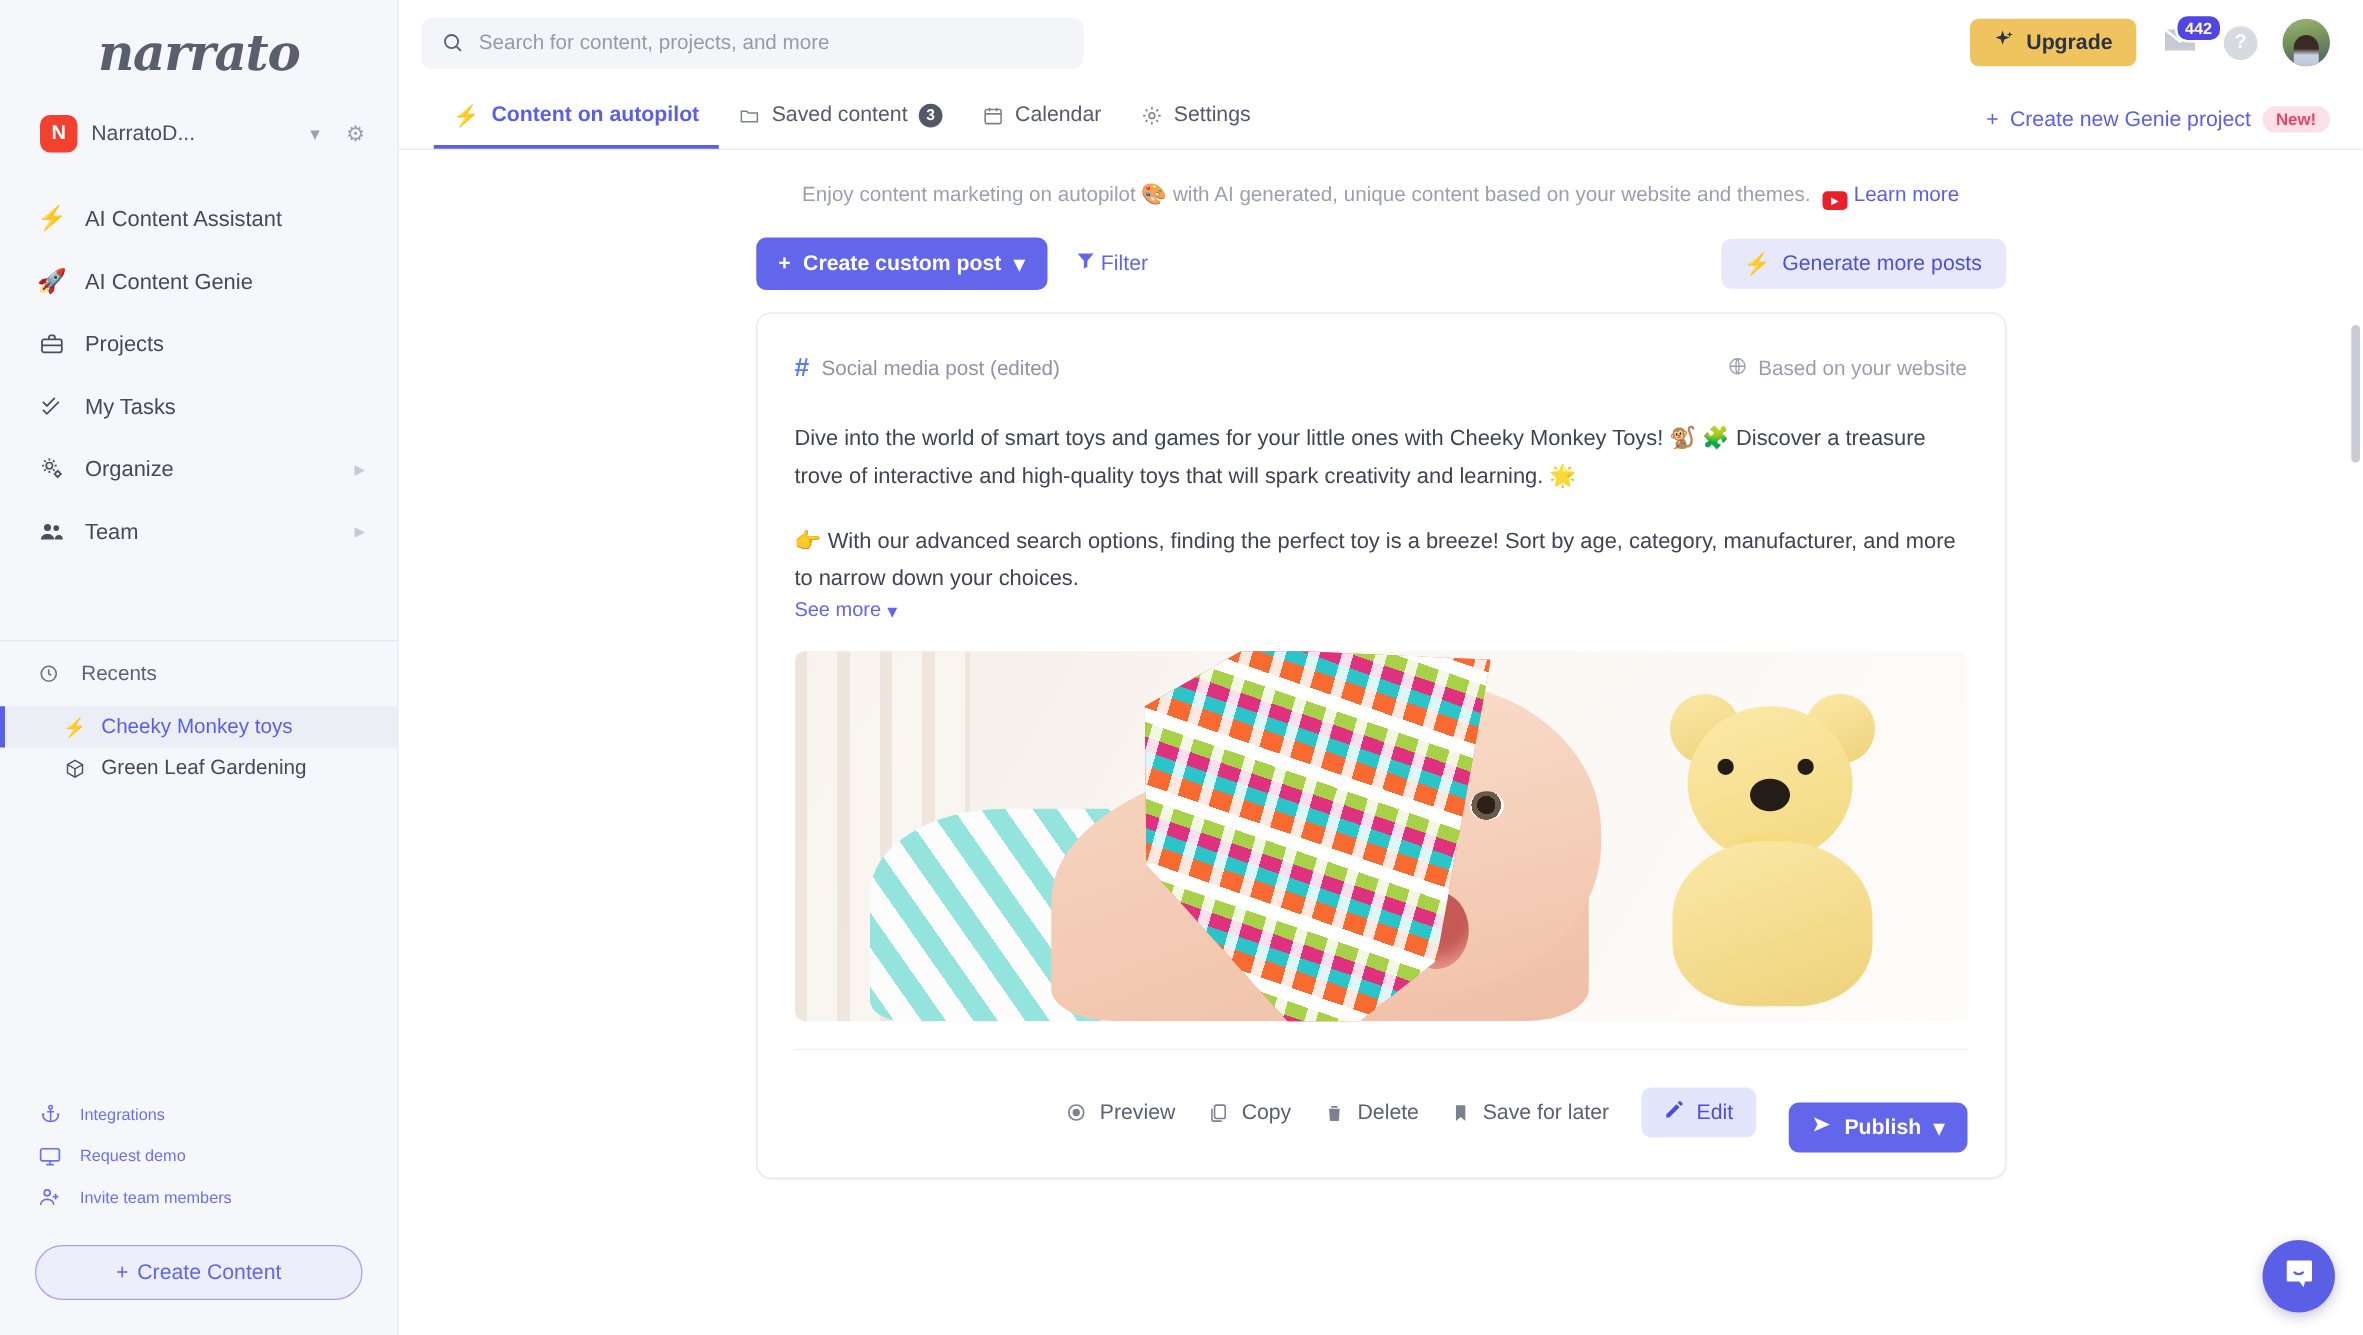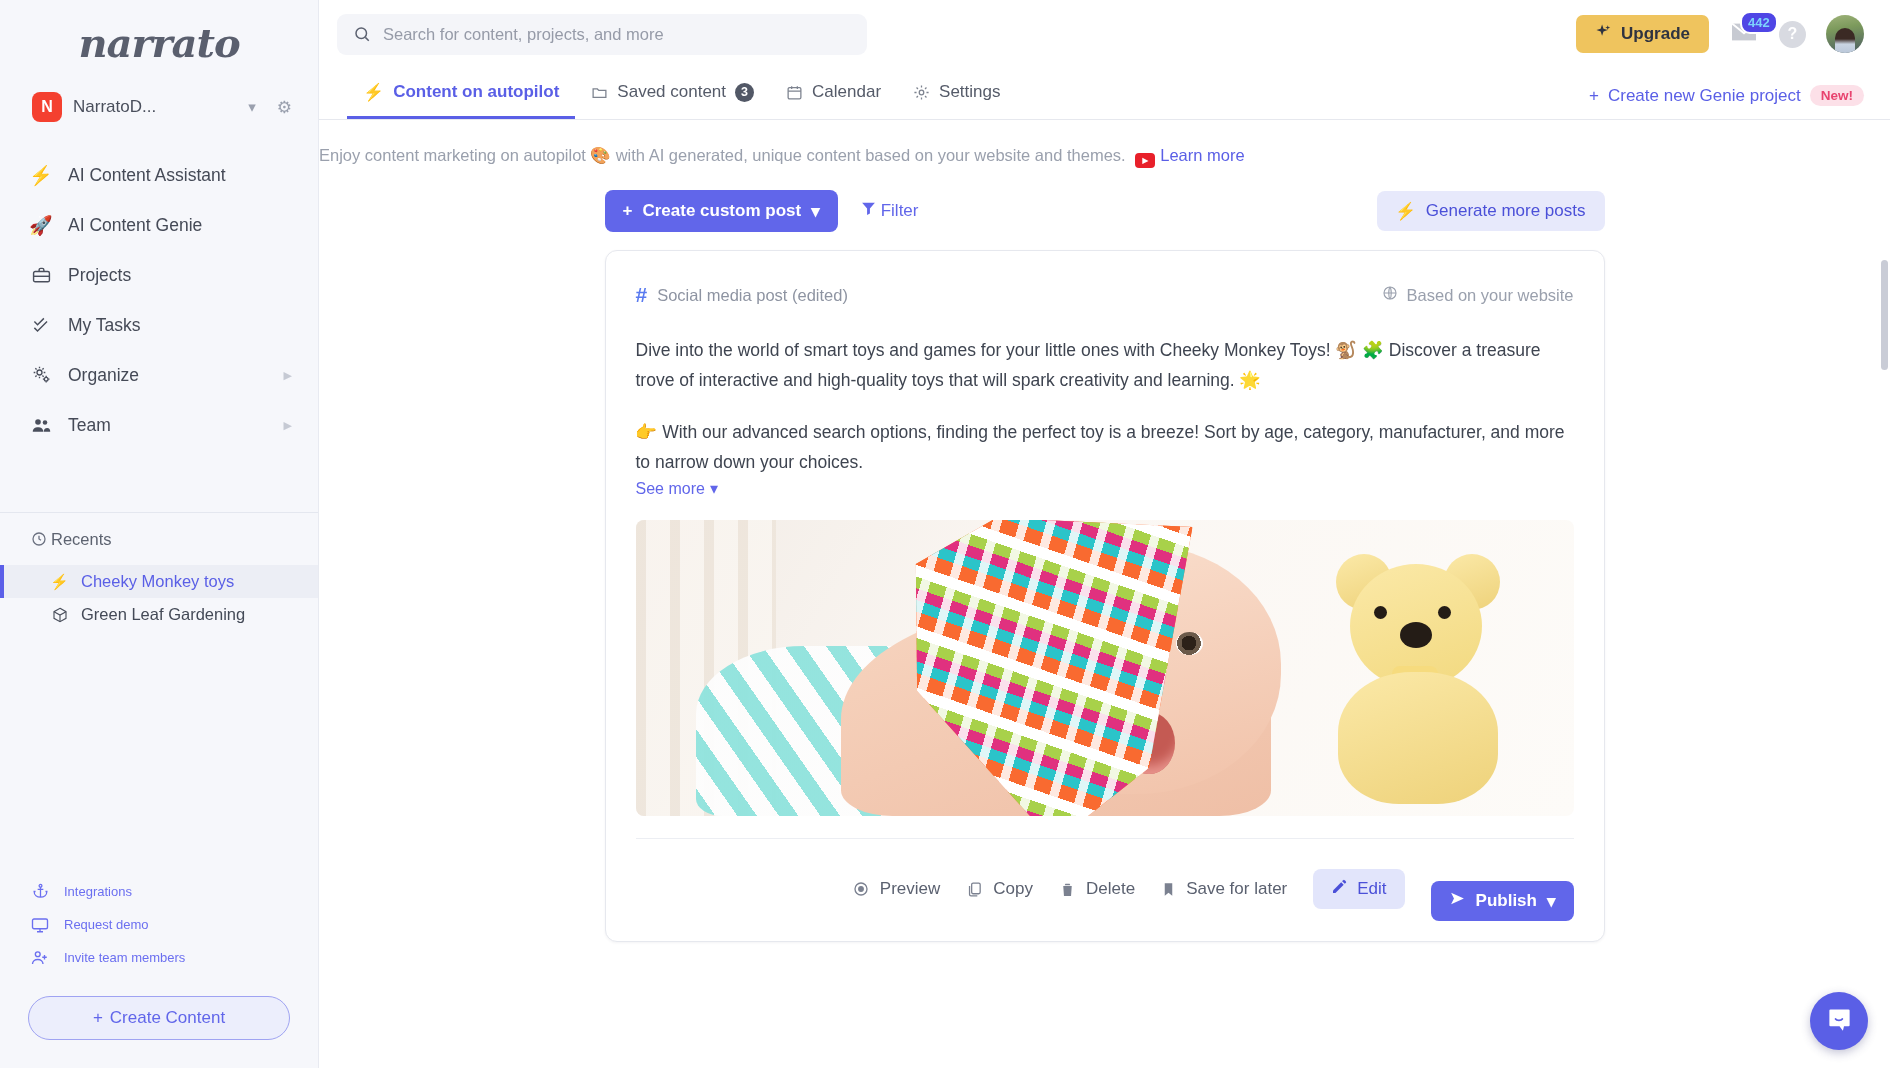--- a/index.html
+++ b/index.html
@@ -43,21 +43,21 @@
     width: 25px; display: flex; align-items: center; justify-content: center;
     font-size: 19px; color: #4a4f5c; flex: none;
   }
   .nav-item .lbl { font-size: 17.5px; color: #454a57; white-space: nowrap; }
   .nav-item .caret {
     margin-left: auto; color: #c6cad4; font-size: 11px;
   }
   .nav-sep { height: 1px; background: #e4e7ef; margin: 62px 0 0 0; }
 
   .recents-head {
-    display: flex; align-items: center; gap: 2px;
+    display: flex; align-items: center; gap: 16px;
     padding: 0 26px 0 29px; height: 52px;
   }
   .recents-head .ico { font-size: 16px; color: #6b7180; width: 20px; display:flex; justify-content:center;}
   .recents-head .lbl { font-size: 16.5px; color: #5d6370; }
   .recent-item {
     display: flex; align-items: center; gap: 11px;
     padding: 0 26px 0 50px; height: 33px; cursor: pointer; position: relative;
   }
   .recent-item.active { background: #eceef5; }
   .recent-item.active::before {
@@ -102,21 +102,21 @@
   .top-right { margin-left: auto; display: flex; align-items: center; gap: 20px; }
   .upgrade {
     height: 38px; padding: 0 19px; border-radius: 7px; background: #efc45e;
     color: #2f3340; font-size: 17px; font-weight: 600;
     display: flex; align-items: center; gap: 9px; cursor: pointer; border: none;
     font-family: inherit;
   }
   .mail-wrap { position: relative; cursor: pointer; display:flex; }
   .badge-442 {
     position: absolute; top: -9px; left: 11px;
-    background: #4f46e5; color: #7dd3fc; font-size: 13px; font-weight: 700;
+    background: #4f46e5; color: #fef9c3; font-size: 13px; font-weight: 700;
     border-radius: 10px; padding: 2px 6px; min-width: 34px; text-align: center;
     border: 2px solid #fff;
   }
   .help-circle {
     width: 27px; height: 27px; border-radius: 50%; background: #d8dae1;
     color: #fff; font-size: 16px; font-weight: 700;
     display: flex; align-items: center; justify-content: center; cursor: pointer;
   }
   .avatar {
     width: 38px; height: 38px; border-radius: 50%; cursor: pointer; overflow:hidden;
@@ -149,21 +149,21 @@
     margin-left: auto; display: flex; align-items: center; gap: 9px;
     color: #5a5fe6; font-size: 17px; cursor: pointer; padding-bottom: 13px;
   }
   .new-badge {
     background: #fce0e8; color: #e8446f; font-size: 13.5px; font-weight: 600;
     border-radius: 11px; padding: 3px 11px;
   }
 
   .scroll-area { flex: 1; overflow: hidden; position: relative; }
   .banner {
-    text-align: left; padding: 26px 0 22px 0; font-size: 16.5px; color: #9aa0ad;
+    text-align: center; padding: 26px 0 22px 0; font-size: 16.5px; color: #9aa0ad;
   }
   .banner .yt {
     display: inline-flex; align-items:center; justify-content:center;
     width: 20px; height: 15px; border-radius: 4px; background: #e8202a;
     color:#fff; font-size: 8px; vertical-align: -2px; margin: 0 5px;
   }
   .banner a { color: #5a5fe6; text-decoration: none; font-weight: 500; }
 
   .toolbar {
     width: 1000px; margin: 0 auto; display: flex; align-items: center;

